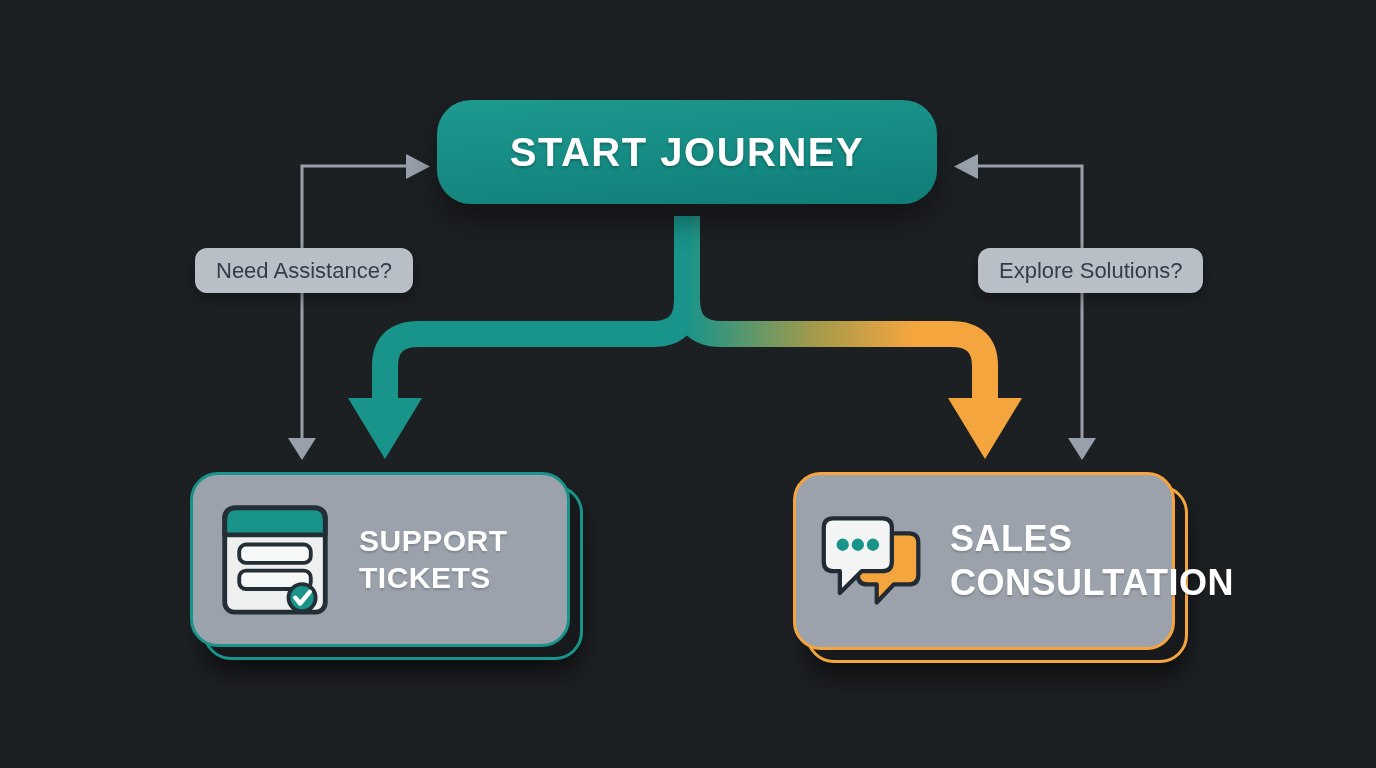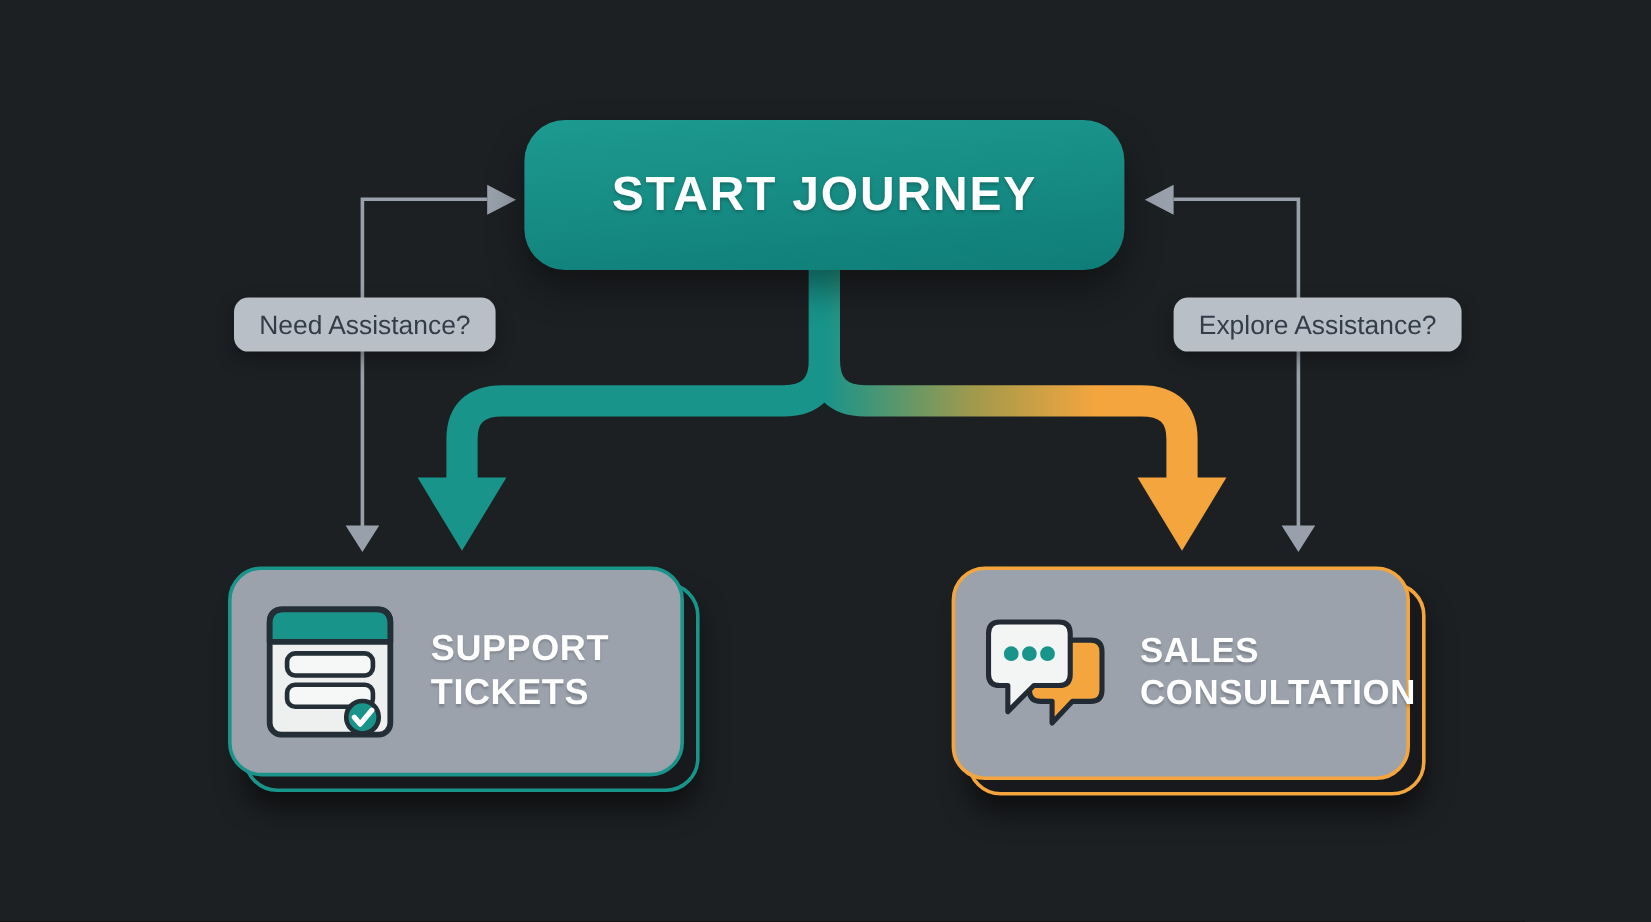--- a/index.html
+++ b/index.html
@@ -4,21 +4,21 @@
 <style>
   html,body{margin:0;padding:0;background:#111;}
   .stage{
     position:relative;width:1376px;height:768px;overflow:hidden;
     background:var(--bg);
     font-family:"Liberation Sans","DejaVu Sans",sans-serif;
   }
   .wires{position:absolute;left:0;top:0;width:1376px;height:768px;z-index:1;}
 
   .start-node{
-    position:absolute;left:437px;top:100px;width:500px;height:125px;z-index:3;
+    position:absolute;left:437px;top:100px;width:500px;height:104px;z-index:3;
     border-radius:34px;
     background:linear-gradient(175deg,var(--node-top) 0%,var(--node-bottom) 100%);
     display:flex;align-items:center;justify-content:center;
     box-shadow:0 16px 30px rgba(0,0,0,.40);
   }
   .start-node span{
     color:var(--title);font-size:40px;font-weight:bold;letter-spacing:1.5px;
     text-shadow:0 2px 3px rgba(0,0,0,.25);
   }
 
@@ -48,21 +48,21 @@
     border-radius:28px;border:3px solid;background:var(--card-bg);
     display:flex;align-items:center;padding:0 24px;gap:26px;
   }
   .card-teal{border-color:var(--teal);}
   .card-orange{border-color:var(--orange);}
   .card-title{
     color:var(--title);font-weight:bold;font-size:30px;line-height:1.22;
     letter-spacing:.5px;text-shadow:0 2px 2px rgba(0,0,0,.18);
   }
   .card-title-left{width:200px;}
-  .card-title-right{width:252px;font-size:29px;}
+  .card-title-right{width:252px;font-size:36px;}
   .icon-ticket{width:116px;height:116px;flex:0 0 auto;}
   .icon-chat{width:104px;height:96px;flex:0 0 auto;margin-top:-6px;}
 </style>
 </head>
 <body>
 
 <div class="stage">
 
   <svg class="wires" viewBox="0 0 1376 768" aria-hidden="true">
     <defs>
@@ -95,21 +95,21 @@
       <path d="M687,216 L687,300 Q687,334 721,334 L951,334 Q985,334 985,366 L985,402" fill="none" stroke-width="26" stroke="url(#tealToOrange)"></path>
       <polygon points="948,398 1022,398 985,459" fill="#f5a53e"></polygon>
     </g>
   </svg>
 
   <div class="start-node">
     <span>START JOURNEY</span>
   </div>
 
   <div class="pill pill-left">Need Assistance?</div>
-  <div class="pill pill-right">Explore Assistance?</div>
+  <div class="pill pill-right">Explore Solutions?</div>
 
   <div class="card-wrap card-wrap-left">
     <div class="card-ghost ghost-teal"></div>
     <div class="card card-teal">
       <svg class="icon-ticket" viewBox="0 0 120 120" aria-hidden="true">
         <rect x="8" y="6" width="104" height="108" rx="10" stroke="#232e36" stroke-width="5" fill="#eef0ef"></rect>
         <path d="M8 18 Q8 6 20 6 L100 6 Q112 6 112 18 L112 34 L8 34 Z" stroke="#232e36" stroke-width="5" stroke-linejoin="round" fill="#18948a"></path>
         <rect x="23" y="44" width="74" height="19" rx="7" fill="#f6f8f8" stroke="#232e36" stroke-width="4"></rect>
         <rect x="23" y="71" width="74" height="19" rx="7" fill="#f6f8f8" stroke="#232e36" stroke-width="4"></rect>
         <circle cx="88" cy="99" r="14" stroke="#232e36" stroke-width="4" fill="#18948a"></circle>

